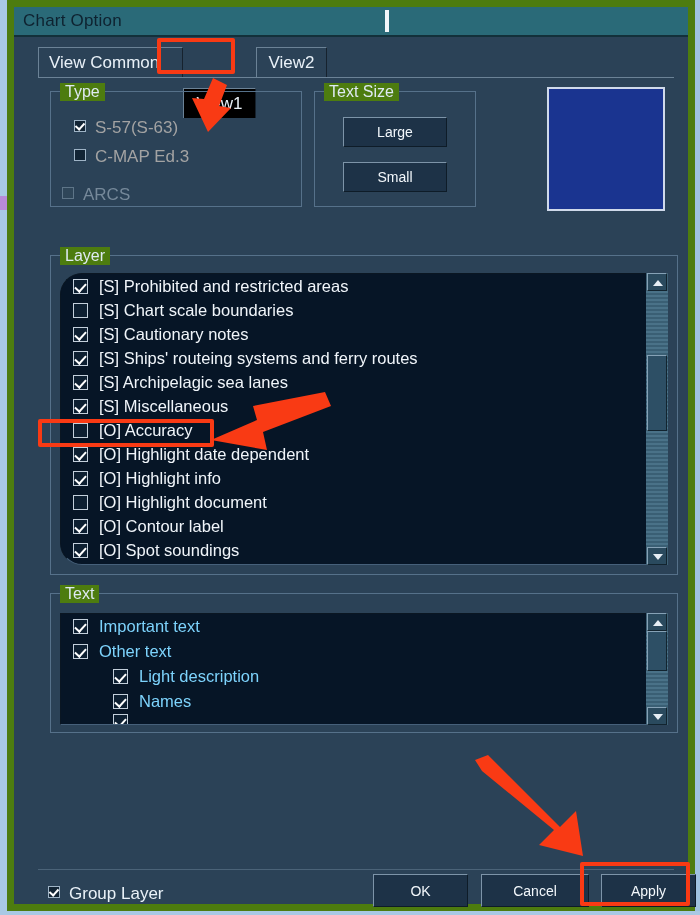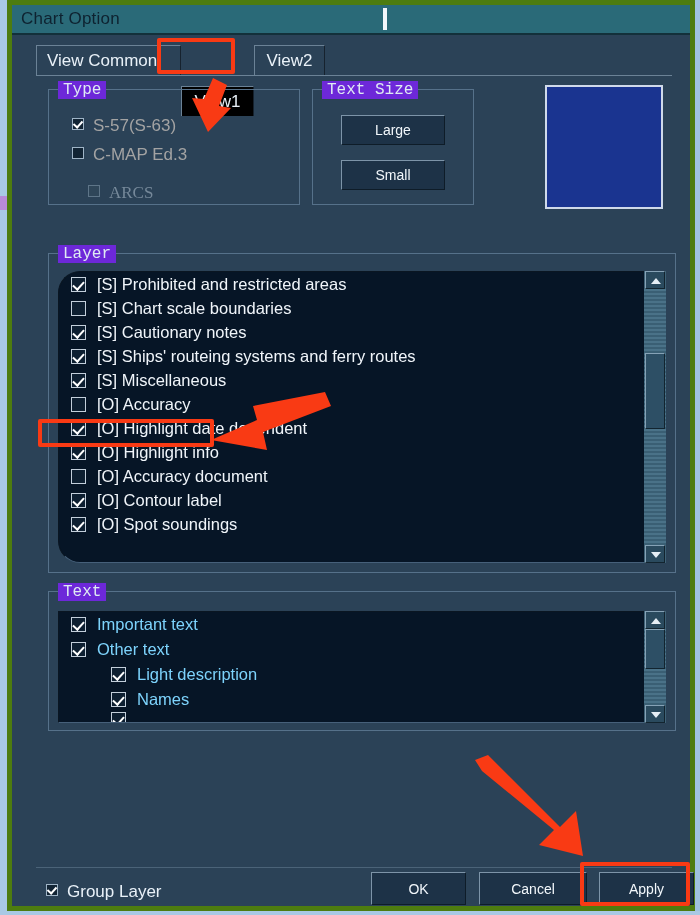--- a/index.html
+++ b/index.html
@@ -12,37 +12,37 @@
   #root{position:relative;width:700px;height:915px;}
 
   
   .bg-left{position:absolute;left:0;top:0;width:9px;height:915px;background:#a9c9e4;}
   .bg-right{position:absolute;right:0;top:0;width:6px;height:915px;background:#9fc2df;}
   .bg-bottom{position:absolute;left:0;bottom:0;width:700px;height:4px;background:#a9c9e4;}
   .bg-speck{position:absolute;left:0;top:196px;width:9px;height:14px;background:#b98ad8;}
 
   
   .dialog{position:absolute;left:7px;top:0;width:688px;height:911px;background:#2b4257;
-          border:5px solid #4d7c0f;box-sizing:border-box;}
+          border:7px solid #4d7c0f;box-sizing:border-box;}
   .titlebar{position:absolute;left:0;top:0;width:100%;height:30px;background:#2a6a78;
             border-bottom:2px solid #13303a;box-sizing:border-box;}
   .titlebar .ttl{position:absolute;left:9px;top:4px;font-size:17px;color:#0e2230;letter-spacing:.2px;}
   .caret{position:absolute;left:371px;top:3px;width:4px;height:22px;background:#f2f6fa;}
 
   
   .tabstrip{position:absolute;left:24px;top:40px;width:636px;height:32px;}
   .tab{position:absolute;top:0;height:30px;line-height:30px;box-sizing:border-box;
        font-size:17px;color:#e9f1f8;text-align:center;background:#2b4257;
        border-left:1px solid #6b8296;border-top:1px solid #6b8296;border-right:1px solid #16222e;}
   .tab.t0{left:0;width:145px;text-align:left;padding-left:10px;}
   .tab.t1{left:145px;width:73px;background:#000000;margin-top:41px;}
   .tab.t2{left:218px;width:71px;}
   .tabline{position:absolute;left:0;top:30px;width:636px;height:1px;background:#6b8296;}
   .gbox{position:absolute;box-sizing:border-box;border:1px solid #56718a;}
-  .glabel{position:absolute;background:#6d28d9;padding:0 5px;font-size:16px;color:#dfeaf3;font-family:Liberation Mono, monospace;}
+  .glabel{position:absolute;background:#4d7c0f;padding:0 5px;font-size:16px;color:#dfeaf3;}
 
   
   #type-group{left:36px;top:84px;width:252px;height:116px;}
   #type-label{left:46px;top:76px;}
   .chkrow{position:absolute;font-size:17px;color:#a3a3a3;white-space:nowrap;}
   .cb{display:inline-block;width:12px;height:12px;box-sizing:border-box;vertical-align:1px;
       margin-right:9px;position:relative;background:#122434;border:1px solid #9fb4c6;}
   .cb.on::after{content:"";position:absolute;left:2px;top:0px;width:4px;height:7px;
       border:solid #ffffff;border-width:0 2px 2px 0;transform:rotate(42deg);}
   .chkrow.dim{color:#76899a;}
@@ -152,43 +152,44 @@
 
     <div class="gbox" id="type-group"></div>
     <div class="glabel" id="type-label">Type</div>
 
     <div class="chkrow" style="left:60px;top:111px;">
       <span class="cb on"></span><span>S-57(S-63)</span>
     </div>
     <div class="chkrow" style="left:60px;top:140px;">
       <span class="cb"></span><span>C-MAP Ed.3</span>
     </div>
-    <div class="chkrow dim" style="left:76px;top:178px;font-family:Liberation Serif, serif;">
+    <div class="chkrow dim" style="left:48px;top:178px;">
       <span class="cb dimbox"></span><span>ARCS</span>
     </div>
 
     <div class="gbox" id="textsize-group"></div>
     <div class="glabel" id="textsize-label">Text Size</div>
     <div class="btn" id="btn-large">Large</div>
     <div class="btn" id="btn-small">Small</div>
 
     <div id="swatch"></div>
 
     <div class="gbox" id="layer-group"></div>
     <div class="glabel" id="layer-label">Layer</div>
     <div class="listbox" id="layer-list">
         <div class="lrow"><span class="lcb on"></span><span>[S] Prohibited and restricted areas</span></div>
         <div class="lrow"><span class="lcb"></span><span>[S] Chart scale boundaries</span></div>
         <div class="lrow"><span class="lcb on"></span><span>[S] Cautionary notes</span></div>
         <div class="lrow"><span class="lcb on"></span><span>[S] Ships' routeing systems and ferry routes</span></div>
+        <div class="lrow"><span class="lcb on"></span><span>[S] Archipelagic sea lanes</span></div>
         <div class="lrow"><span class="lcb on"></span><span>[S] Miscellaneous</span></div>
         <div class="lrow"><span class="lcb"></span><span>[O] Accuracy</span></div>
         <div class="lrow"><span class="lcb on"></span><span>[O] Highlight date dependent</span></div>
         <div class="lrow"><span class="lcb on"></span><span>[O] Highlight info</span></div>
-        <div class="lrow"><span class="lcb"></span><span>[O] Accuracy document</span></div>
+        <div class="lrow"><span class="lcb"></span><span>[O] Highlight document</span></div>
         <div class="lrow"><span class="lcb on"></span><span>[O] Contour label</span></div>
         <div class="lrow"><span class="lcb on"></span><span>[O] Spot soundings</span></div>
       </div>
 
     <div class="vscroll" id="layer-scroll">
       <div class="trk"></div>
       <div class="arw up">
           <span class="gl"></span>
         </div>
       <div class="thumb"></div>

